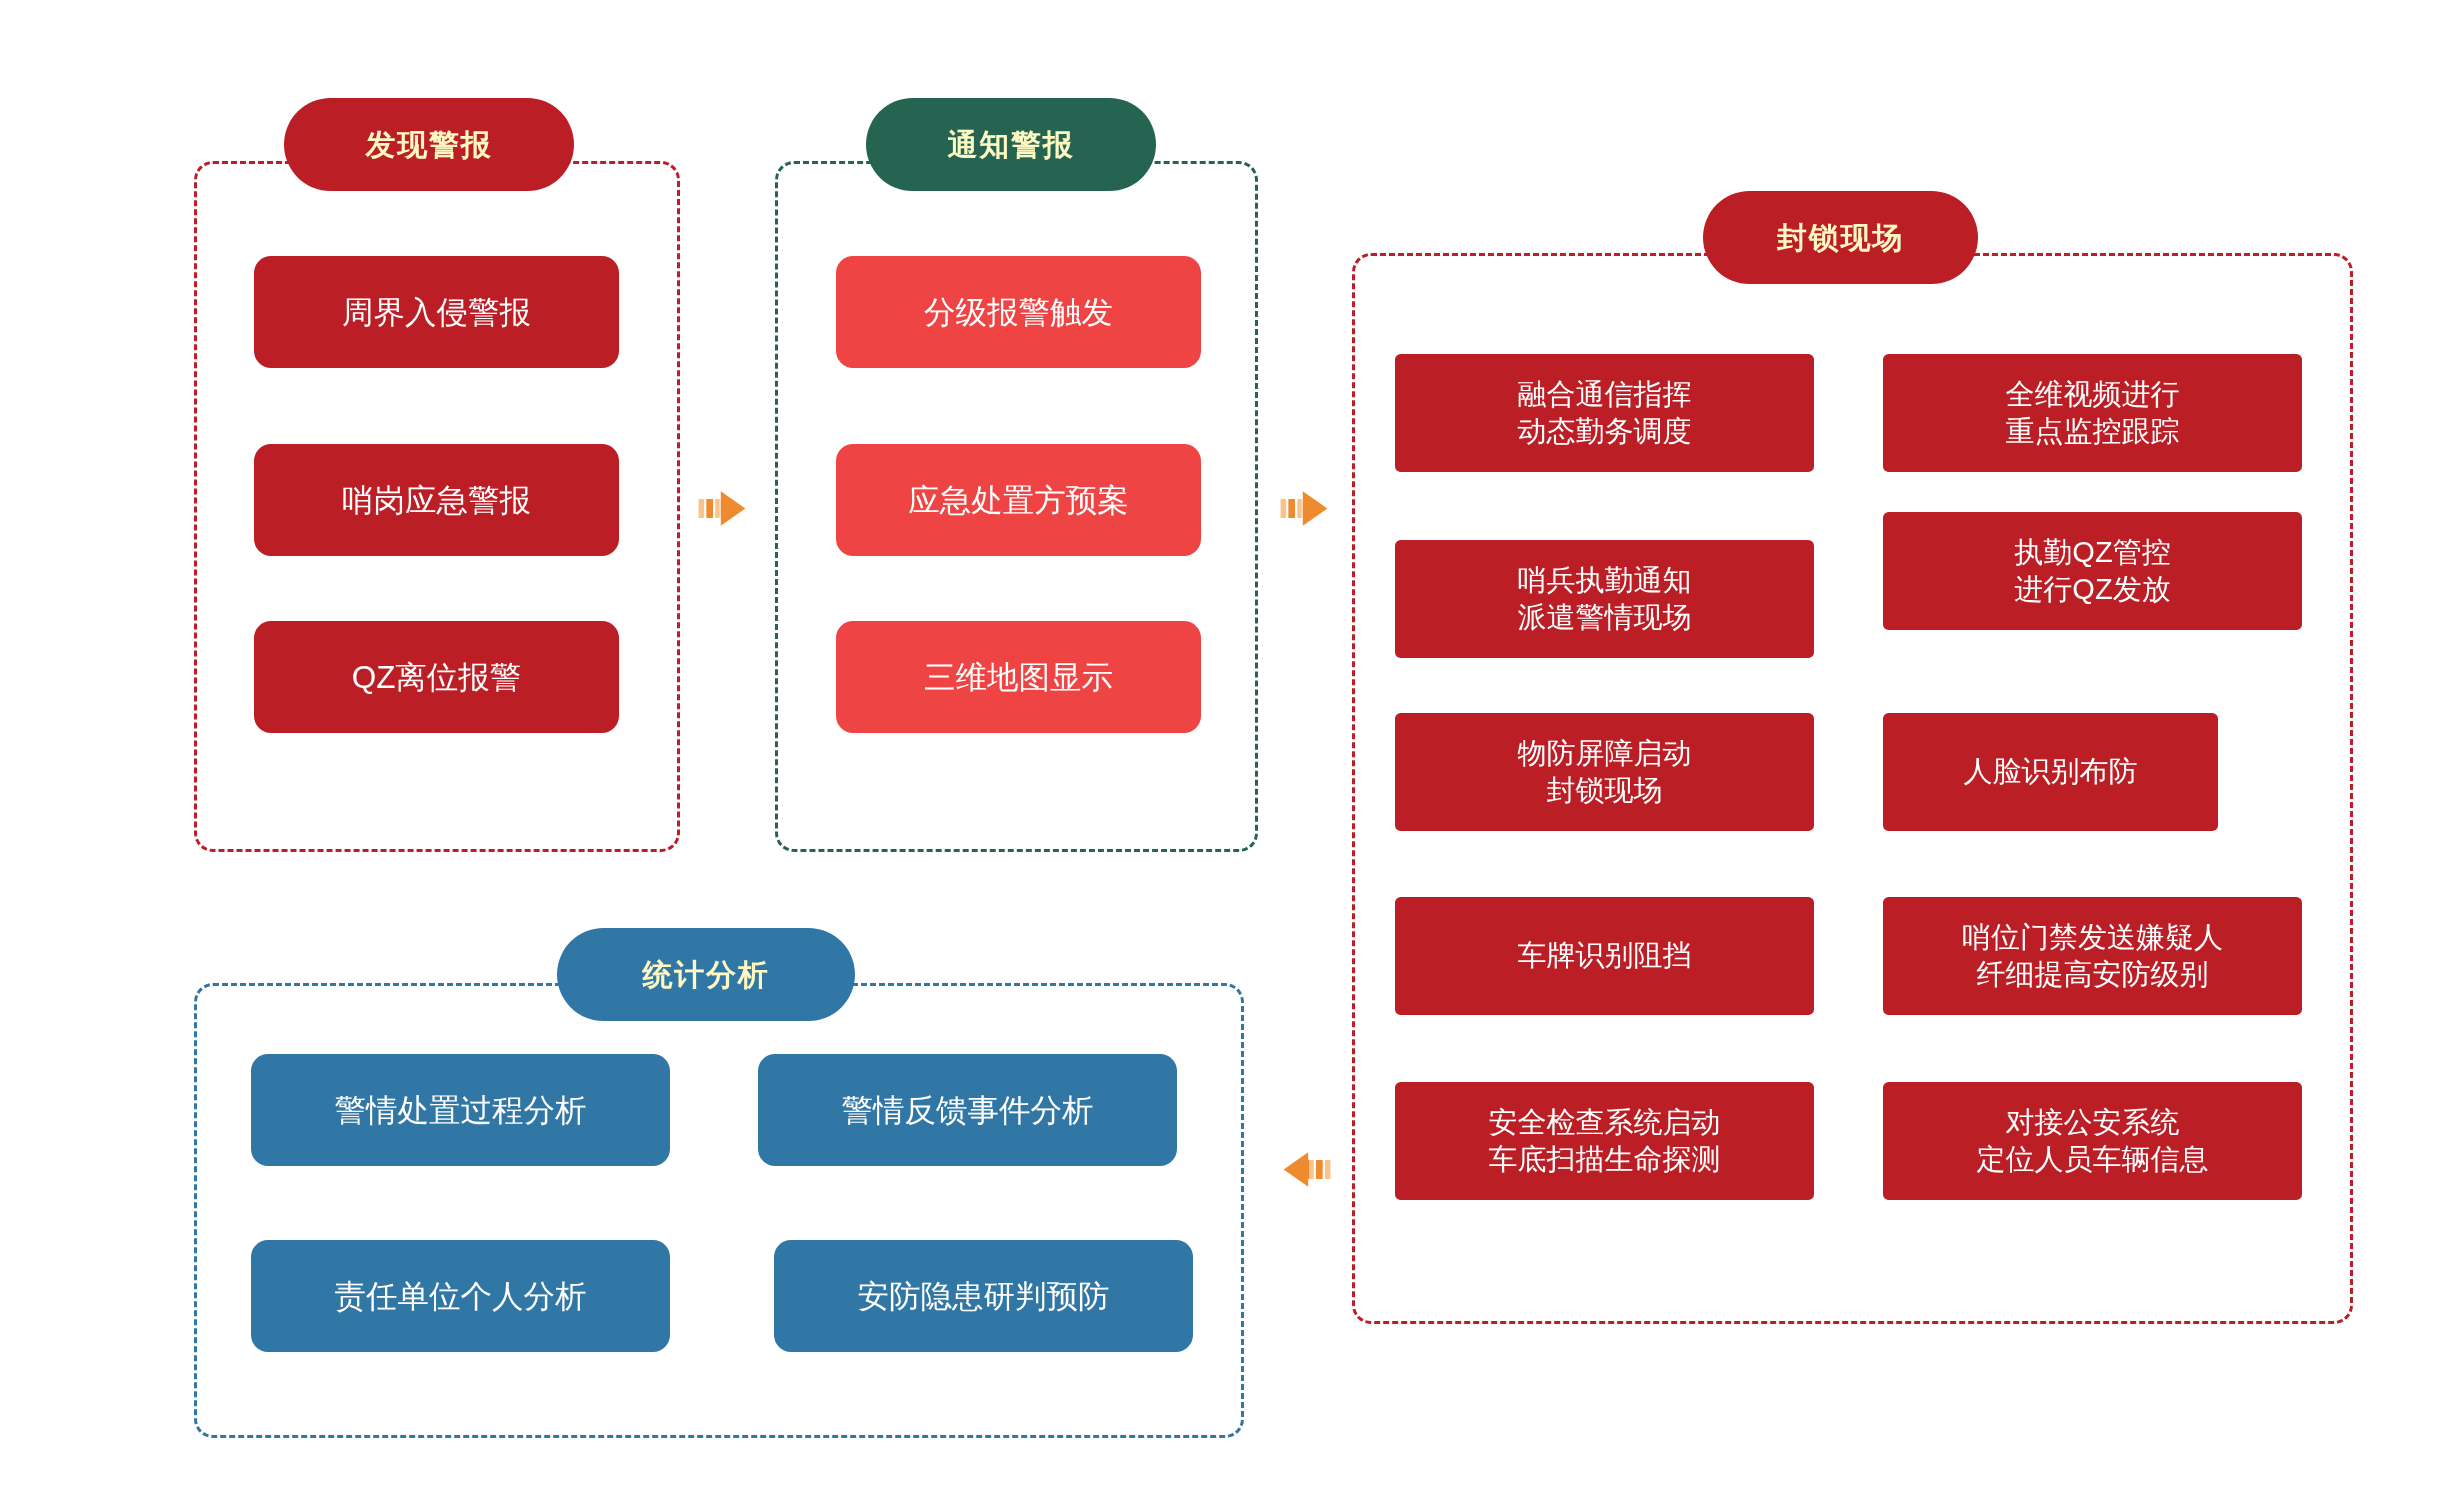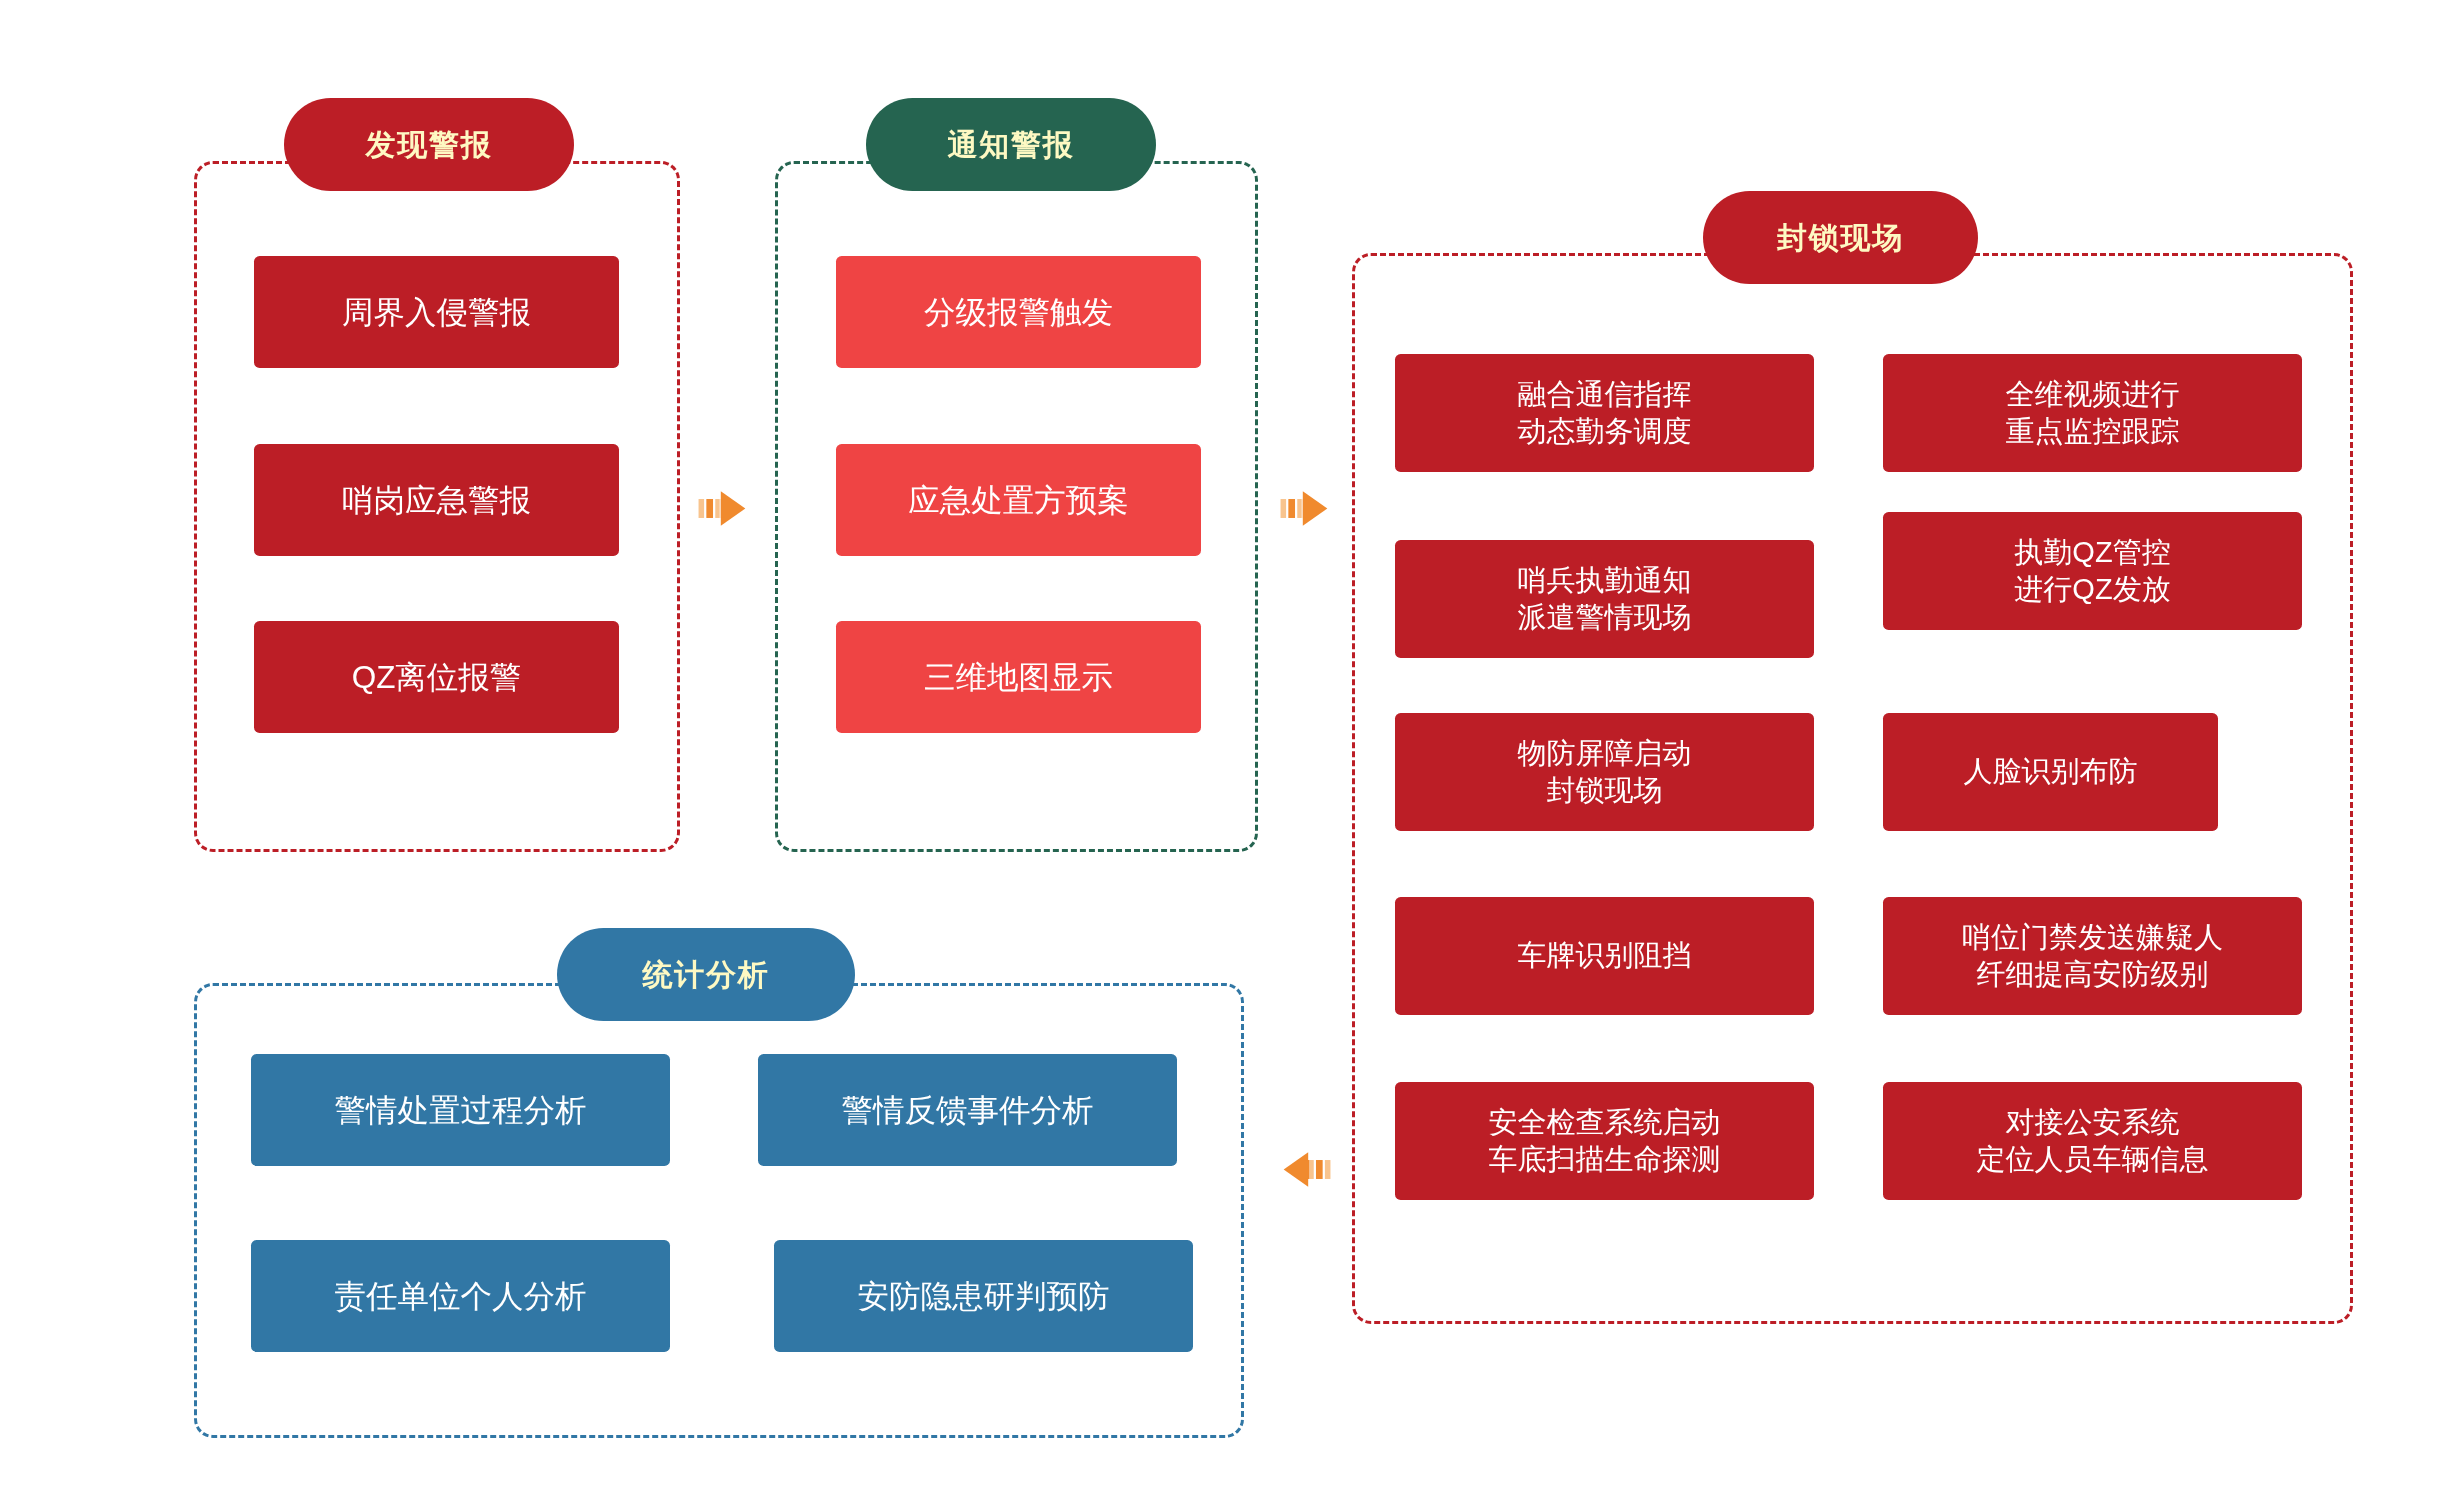--- a/index.html
+++ b/index.html
@@ -65,21 +65,21 @@
   .box.blue  { background: #3177A5; }
 
   
   .arrow {
     position: absolute;
     z-index: 6;
   }
 
   
   .t-pill   { font-size: 30px; }
-  .t-item   { font-size: 31.5px; }
+  .t-item   { font-size: 31.5px; border-radius: 17px; }
   .t-item-s { font-size: 29px; }
 </style>
 </head>
 <body>
 
 <div class="panel red" style="left:194px; top:161px; width:486px; height:691px;"></div>
 
 <div class="pill red t-pill" style="left:284px; top:98px; width:290px; height:93px;">发现警报</div>
 
 <div class="box red t-item" style="left:254px; top:256px; width:365px; height:112px;">周界入侵警报</div>

